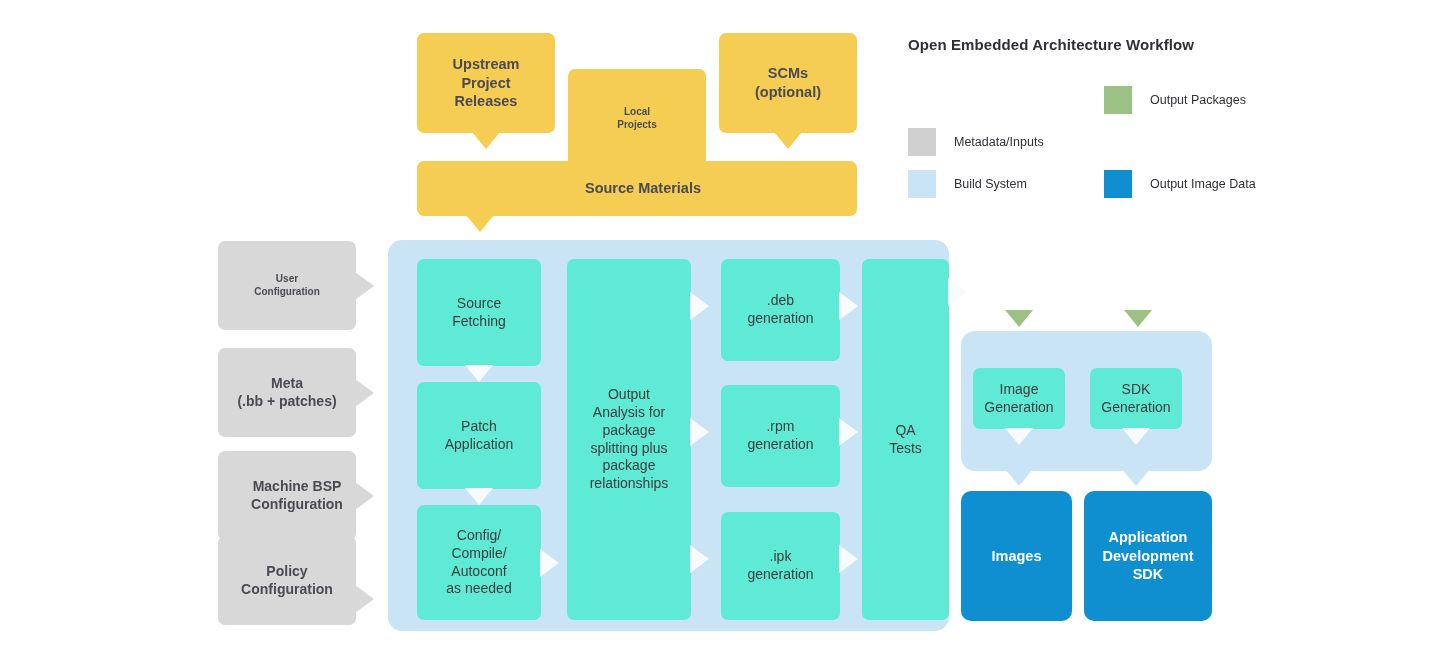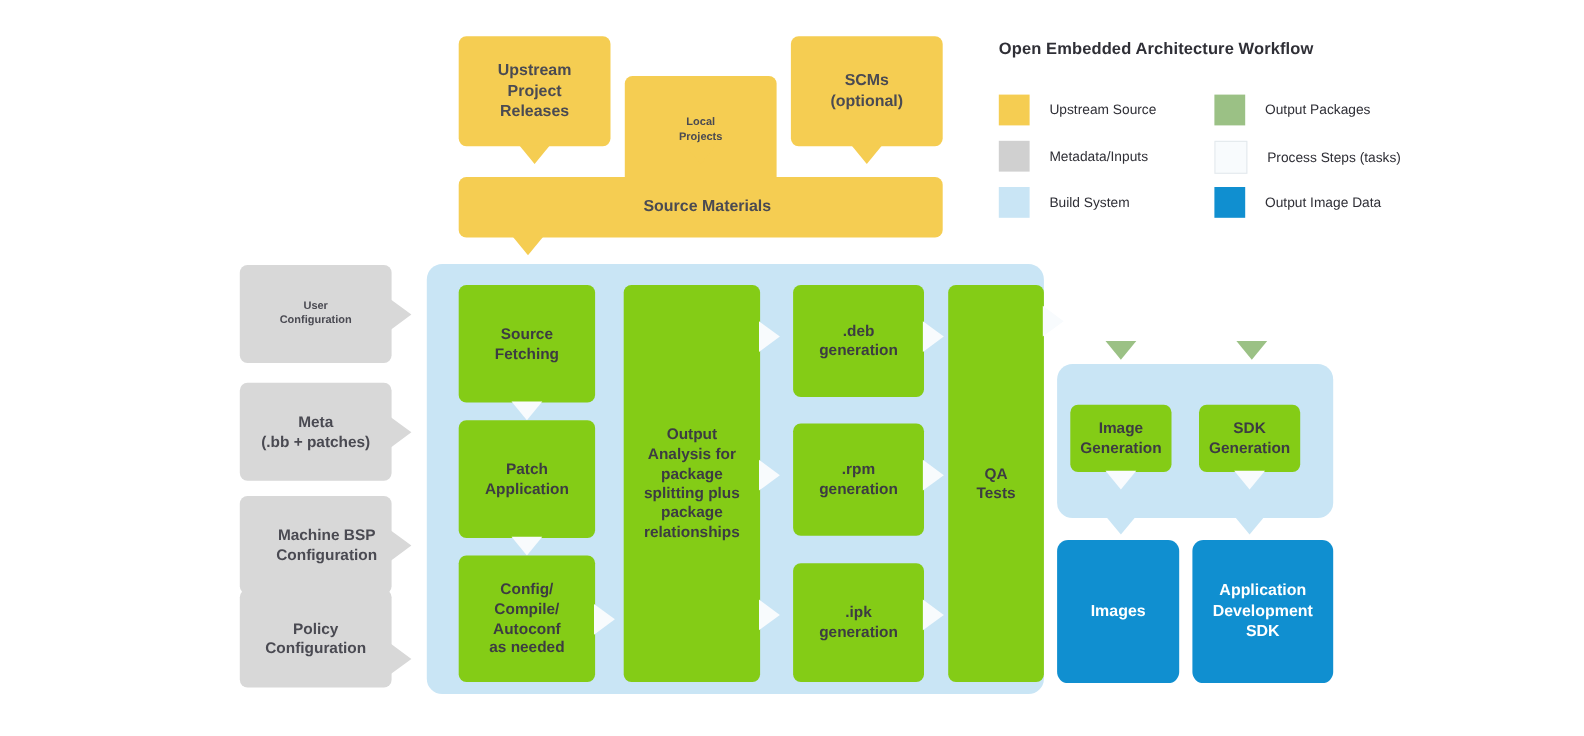--- a/index.html
+++ b/index.html
@@ -11,21 +11,21 @@
   #stage{position:absolute;left:0;top:0;width:1440px;height:669px;}
   .node{position:absolute;box-sizing:border-box;display:flex;align-items:center;
         justify-content:center;text-align:center;border-radius:7px;}
   .node .lbl{white-space:pre-line;line-height:1.28;}
 
   
   .yellow{background:#F5CD52;color:#4A4A52;font-weight:bold;}
   .gray{background:#D8D8D8;color:#4A4A52;font-weight:bold;}
   .green{background:#9BC185;color:#4A4A52;font-weight:bold;}
   .bluebox{background:#108FD0;color:#ffffff;font-weight:bold;}
-  .white{background:#84cc16;color:#3C3C42;font-weight:bold;align-items:center;}
+  .white{background:#5eead4;color:#3C3C42;font-weight:normal;align-items:center;}
   .container-blue{background:#C9E5F5;border-radius:14px;}
 
   
   .arrow{position:absolute;width:0;height:0;}
   .arrow.down{border-left:14px solid transparent;border-right:14px solid transparent;}
   .arrow.right{border-top:14px solid transparent;border-bottom:14px solid transparent;}
 
   
   #legend{position:absolute;}
   .legend-title{font-size:15px;font-weight:bold;color:#2F2F36;letter-spacing:.1px;}
@@ -35,40 +35,32 @@
   .legend-label{font-size:12.5px;color:#2F2F36;margin-left:18px;white-space:nowrap;}
 </style>
 </head>
 <body>
 
 <div id="stage">
 
   <div id="legend" style="left:908px;top:36px;width:340px;height:160px;">
     <div class="legend-title">Open Embedded Architecture Workflow</div>
 
-    <div class="legend-item" style="left:0px;top:50px;">
-      <span class="swatch" style="background:#F5CD52;"></span>
-      <span class="legend-label">Upstream Source</span>
-    </div>
     <div class="legend-item" style="left:0px;top:92px;">
       <span class="swatch" style="background:#D0D0D0;"></span>
       <span class="legend-label">Metadata/Inputs</span>
     </div>
     <div class="legend-item" style="left:0px;top:134px;">
       <span class="swatch" style="background:#C9E5F5;"></span>
       <span class="legend-label">Build System</span>
     </div>
 
     <div class="legend-item" style="left:196px;top:50px;">
       <span class="swatch" style="background:#9BC185;"></span>
       <span class="legend-label">Output Packages</span>
-    </div>
-    <div class="legend-item" style="left:196px;top:92px;">
-      <span class="swatch outline" style="background:#F8FBFD;"></span>
-      <span class="legend-label">Process Steps (tasks)</span>
     </div>
     <div class="legend-item" style="left:196px;top:134px;">
       <span class="swatch" style="background:#108FD0;"></span>
       <span class="legend-label">Output Image Data</span>
     </div>
   </div>
 
   <div class="node yellow" style="left:417px;top:33px;width:138px;height:100px;font-size:14.5px;">
     <span class="lbl">Upstream
 Project

